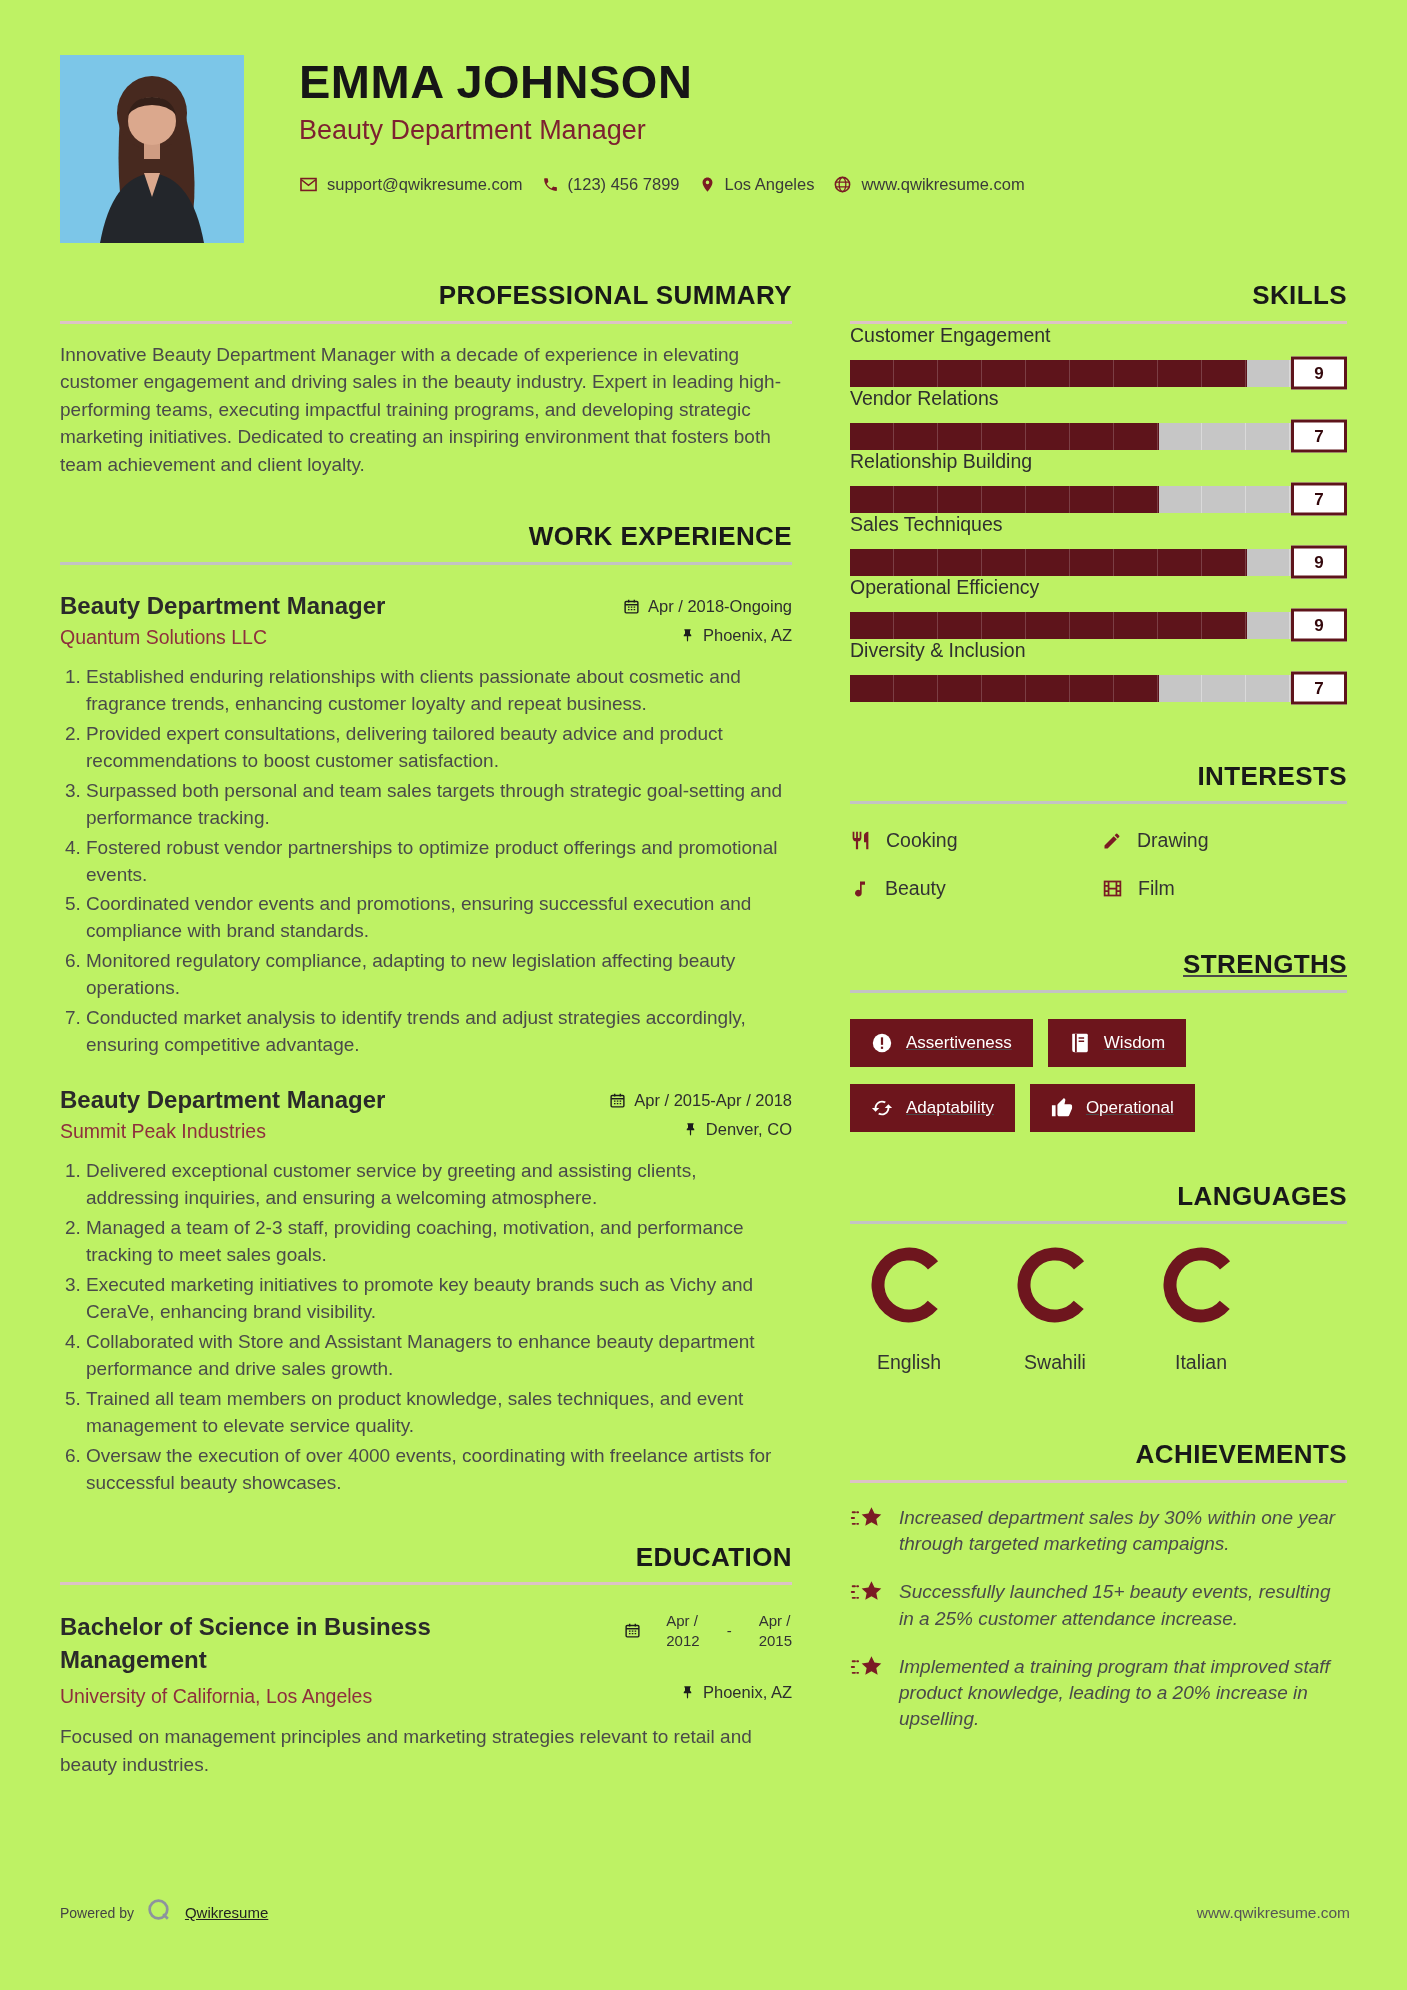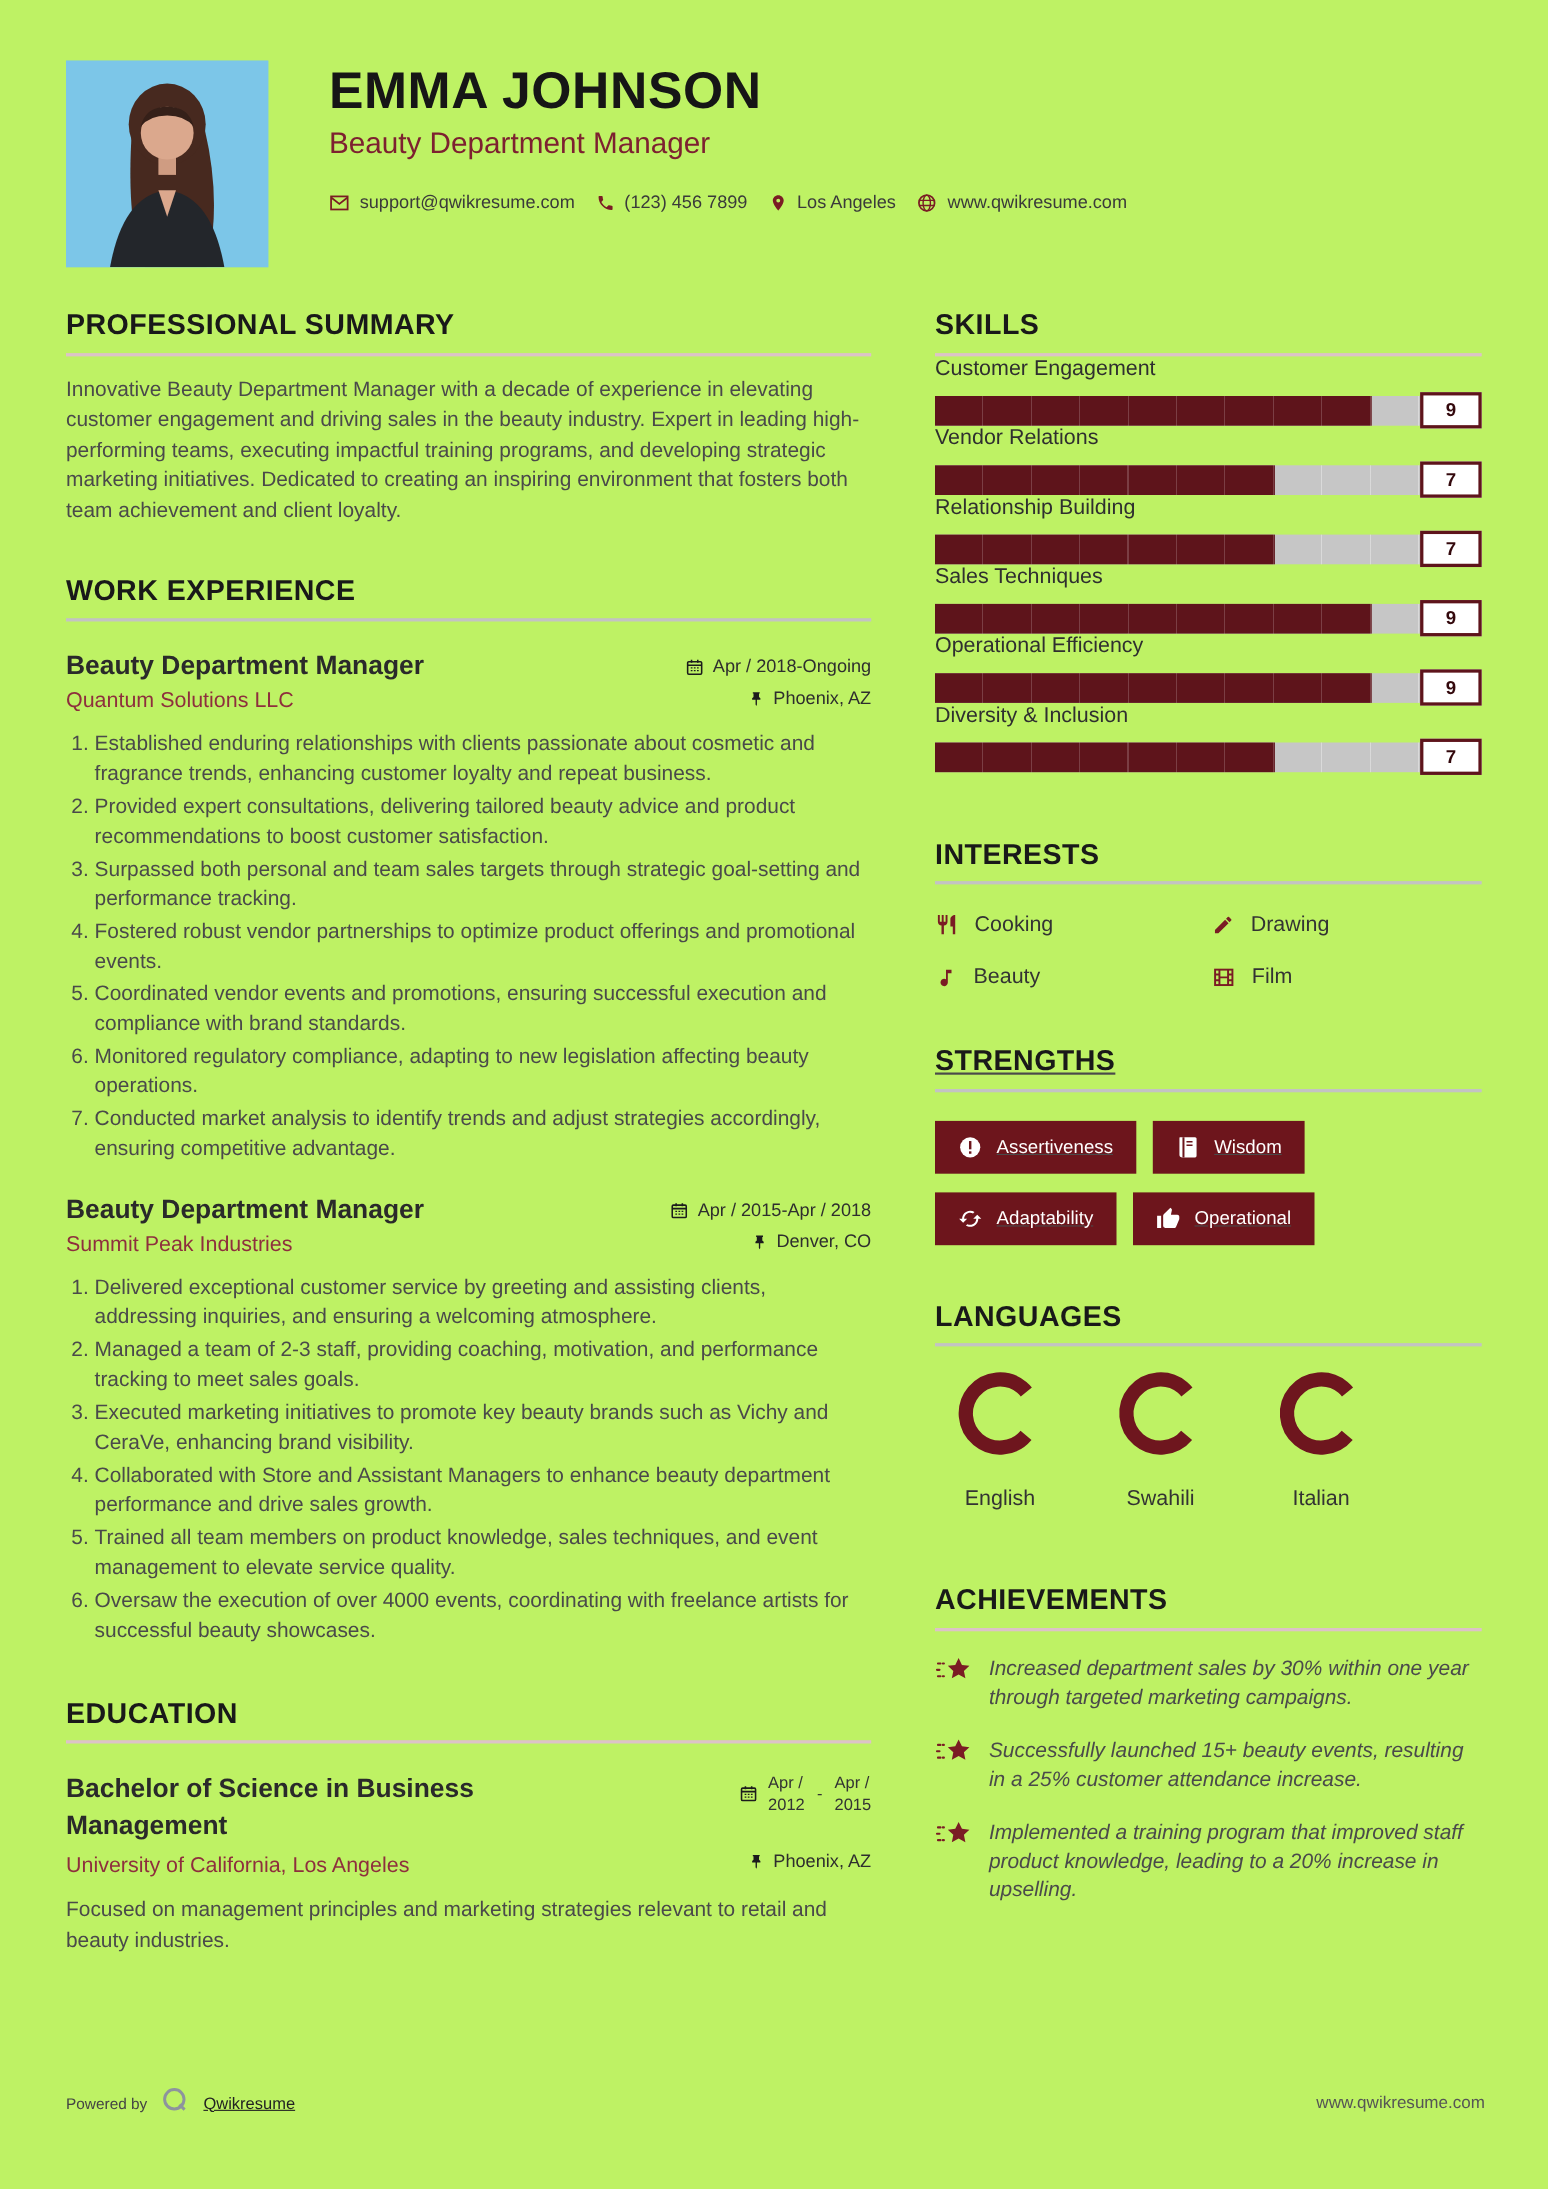--- a/index.html
+++ b/index.html
@@ -17,21 +17,21 @@
   .contact-row{display:flex;align-items:center;gap:19px;margin-top:29px;font-size:16.5px;color:#3a3a3a;}
   .contact-item{display:flex;align-items:center;gap:9px;}
   .cicon{color:#7a1c24;display:flex;}
   .cicon svg{display:block;}
 
   
   .columns{display:flex;gap:58px;margin-top:38px;align-items:flex-start;}
   .col-left{width:732px;flex:none;}
   .col-right{width:497px;flex:none;}
 
-  .section-title{font-size:26px;font-weight:700;color:#191919;letter-spacing:.4px;line-height:1.1;}
+  .section-title{font-size:26px;font-weight:700;color:#191919;letter-spacing:.4px;line-height:1.1;text-align:right;}
   .divider{height:3px;background:#dcc3c7;margin-top:11px;}
   .divider.gray{background:#c3c3c3;}
 
   .para{font-size:19px;line-height:1.45;color:#4a4a4a;margin-top:17px;}
 
   
   .jobs-wrap{margin-top:4px;}
   .job{margin-top:27px;}
   .row{display:flex;justify-content:space-between;align-items:flex-start;}
   .job-title{font-size:24px;font-weight:700;color:#2a2a2a;line-height:1.2;}
@@ -41,21 +41,21 @@
   .row2{margin-top:5px;}
   .company{font-size:19.5px;color:#8e2f3d;}
   ol.bullets{margin:15px 0 0;padding-left:26px;font-size:19px;line-height:1.42;color:#4a4a4a;}
   ol.bullets li{margin-bottom:3px;}
 
   
   .edu-wrap{margin-top:26px;}
   .degree{font-size:24px;font-weight:700;color:#2a2a2a;line-height:1.35;max-width:420px;}
   .school{font-size:19.5px;color:#8e2f3d;margin-top:9px;}
   .edu-meta{display:flex;flex-direction:column;align-items:flex-end;gap:28px;}
-  .edu-date{display:flex;align-items:center;gap:9px;color:#2e2e2e;}
+  .edu-date{display:flex;align-items:center;gap:25px;color:#2e2e2e;}
   .dcol{display:inline-flex;flex-direction:column;font-size:15px;line-height:1.3;color:#333;}
   .dsep{font-size:15px;color:#333;margin:0 2px;}
 
   
   .skill{}
   .skill-label{font-size:19.5px;color:#2f2f2f;}
   .bar{position:relative;height:27px;background:#c6c6c6;margin-top:13px;
        background-image:repeating-linear-gradient(90deg,transparent 0 43px,rgba(255,255,255,.35) 43px 44px);}
   .bar-fill{position:absolute;left:0;top:0;bottom:0;background:#5e141b;
        background-image:repeating-linear-gradient(90deg,transparent 0 43px,rgba(255,255,255,.18) 43px 44px);}

